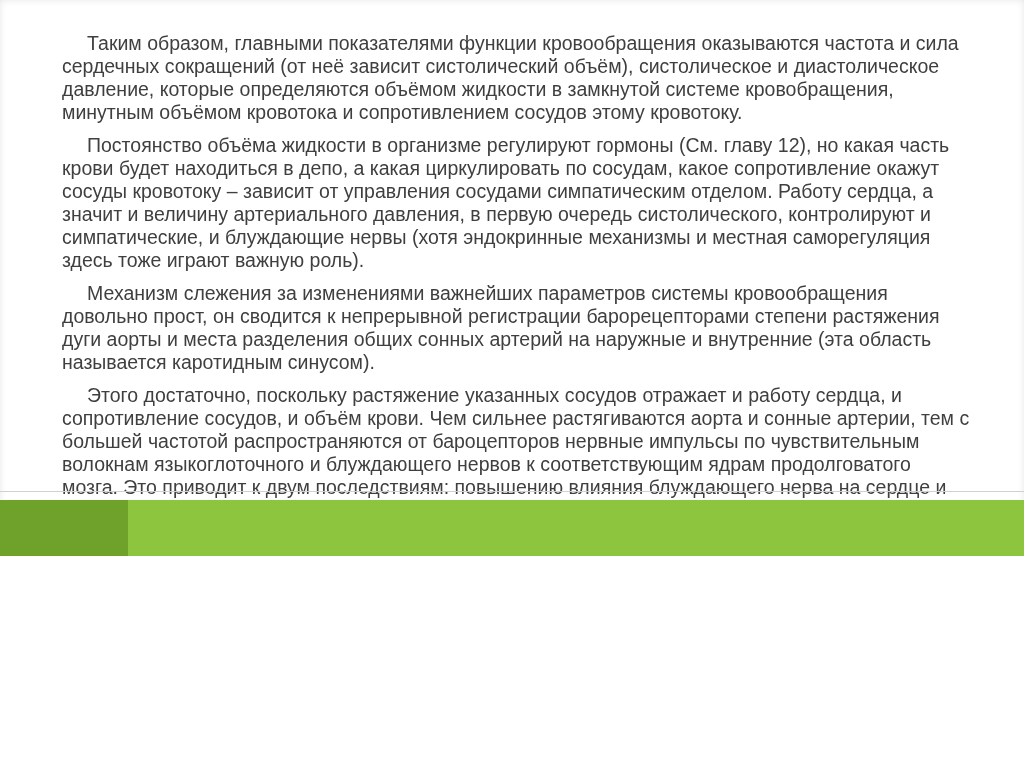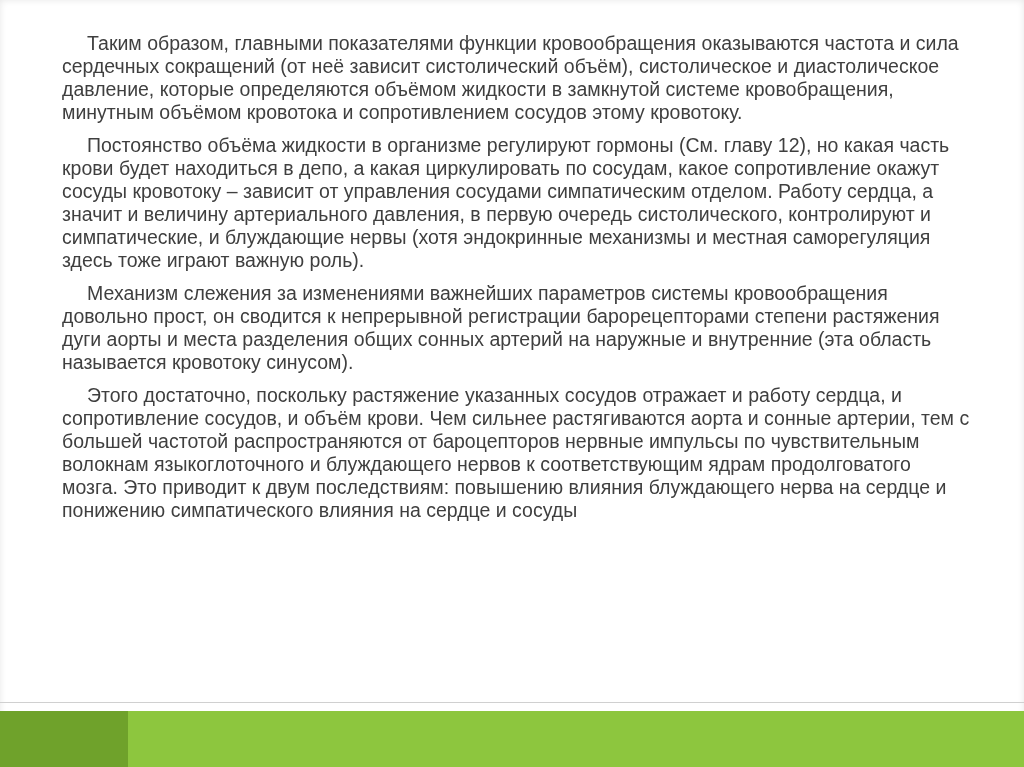--- a/index.html
+++ b/index.html
@@ -3,21 +3,21 @@
 <meta charset="utf-8">
 <style>
   html, body {
     margin: 0;
     padding: 0;
     background: #ffffff;
   }
   .slide {
     position: relative;
     width: 1024px;
-    height: 767px;
+    height: 556px;
     background: #ffffff;
     overflow: hidden;
     font-family: "Liberation Sans", "DejaVu Sans", sans-serif;
     box-shadow: inset 0 0 7px rgba(0,0,0,0.10);
   }
   .slide-body {
     position: absolute;
     left: 62px;
     top: 32px;
     width: 910px;
@@ -56,21 +56,21 @@
   }
 </style>
 </head>
 <body>
 
 <div class="slide">
 
   <div class="slide-body">
     <p class="para">Таким образом, главными показателями функции кровообращения оказываются частота и сила сердечных сокращений (от неё зависит систолический объём), систолическое и диастолическое давление, которые определяются объёмом жидкости в замкнутой системе кровобращения, минутным объёмом кровотока и сопротивлением сосудов этому кровотоку.</p>
     <p class="para">Постоянство объёма жидкости в организме регулируют гормоны (См. главу 12), но какая часть крови будет находиться в депо, а какая циркулировать по сосудам, какое сопротивление окажут сосуды кровотоку – зависит от управления сосудами симпатическим отделом. Работу сердца, а значит и величину артериального давления, в первую очередь систолического, контролируют и симпатические, и блуждающие нервы (хотя эндокринные механизмы и местная саморегуляция здесь тоже играют важную роль).</p>
-    <p class="para">Механизм слежения за изменениями важнейших параметров системы кровообращения довольно прост, он сводится к непрерывной регистрации барорецепторами степени растяжения дуги аорты и места разделения общих сонных артерий на наружные и внутренние (эта область называется кровотоку синусом).</p>
+    <p class="para">Механизм слежения за изменениями важнейших параметров системы кровообращения довольно прост, он сводится к непрерывной регистрации барорецепторами степени растяжения дуги аорты и места разделения общих сонных артерий на наружные и внутренние (эта область называется каротидным синусом).</p>
     <p class="para">Этого достаточно, поскольку растяжение указанных сосудов отражает и работу сердца, и сопротивление сосудов, и объём крови. Чем сильнее растягиваются аорта и сонные артерии, тем с большей частотой распространяются от бароцепторов нервные импульсы по чувствительным волокнам языкоглоточного и блуждающего нервов к соответствующим ядрам продолговатого мозга. Это приводит к двум последствиям: повышению влияния блуждающего нерва на сердце и понижению симпатического влияния на сердце и сосуды</p>
   </div>
 
   <div class="footer-divider"></div>
 
   <div class="footer-band">
     <div class="footer-band-accent"></div>
   </div>
 
 </div>

